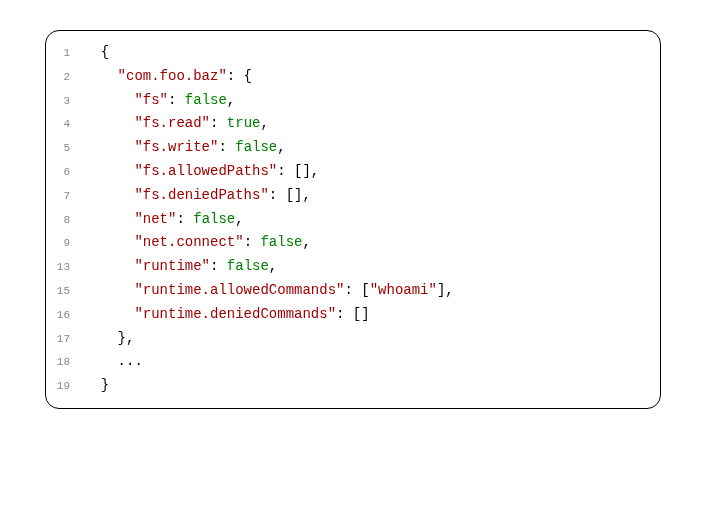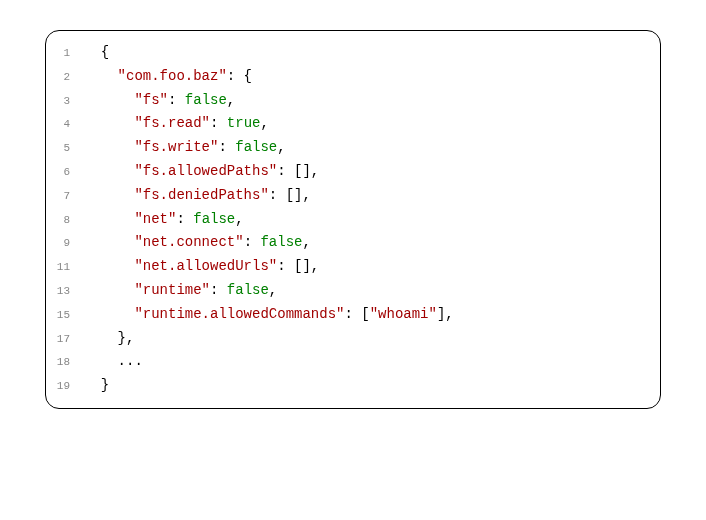--- a/index.html
+++ b/index.html
@@ -48,19 +48,19 @@
 <div class="codebox" id="codebox">
     <div class="line"><span class="gutter">1</span><span class="code indent1"><span class="punc">{</span></span></div>
     <div class="line"><span class="gutter">2</span><span class="code indent2"><span class="key">"com.foo.baz"</span><span class="punc">: {</span></span></div>
     <div class="line"><span class="gutter">3</span><span class="code indent3"><span class="key">"fs"</span><span class="punc">: </span><span class="bool">false</span><span class="punc">,</span></span></div>
     <div class="line"><span class="gutter">4</span><span class="code indent3"><span class="key">"fs.read"</span><span class="punc">: </span><span class="bool">true</span><span class="punc">,</span></span></div>
     <div class="line"><span class="gutter">5</span><span class="code indent3"><span class="key">"fs.write"</span><span class="punc">: </span><span class="bool">false</span><span class="punc">,</span></span></div>
     <div class="line"><span class="gutter">6</span><span class="code indent3"><span class="key">"fs.allowedPaths"</span><span class="punc">: [],</span></span></div>
     <div class="line"><span class="gutter">7</span><span class="code indent3"><span class="key">"fs.deniedPaths"</span><span class="punc">: [],</span></span></div>
     <div class="line"><span class="gutter">8</span><span class="code indent3"><span class="key">"net"</span><span class="punc">: </span><span class="bool">false</span><span class="punc">,</span></span></div>
     <div class="line"><span class="gutter">9</span><span class="code indent3"><span class="key">"net.connect"</span><span class="punc">: </span><span class="bool">false</span><span class="punc">,</span></span></div>
-    <div class="line"><span class="gutter">11</span><span class="code indent3"><span class="key">"net.allowedUrls"</span><span class="punc">: [],</span></span></div>
     <div class="line"><span class="gutter">13</span><span class="code indent3"><span class="key">"runtime"</span><span class="punc">: </span><span class="bool">false</span><span class="punc">,</span></span></div>
     <div class="line"><span class="gutter">15</span><span class="code indent3"><span class="key">"runtime.allowedCommands"</span><span class="punc">: [</span><span class="str">"whoami"</span><span class="punc">],</span></span></div>
+    <div class="line"><span class="gutter">16</span><span class="code indent3"><span class="key">"runtime.deniedCommands"</span><span class="punc">: []</span></span></div>
     <div class="line"><span class="gutter">17</span><span class="code indent2"><span class="punc">},</span></span></div>
     <div class="line"><span class="gutter">18</span><span class="code indent2"><span class="ellipsis">...</span></span></div>
     <div class="line"><span class="gutter">19</span><span class="code indent1"><span class="punc">}</span></span></div>
   </div>
 
 </body></html>

